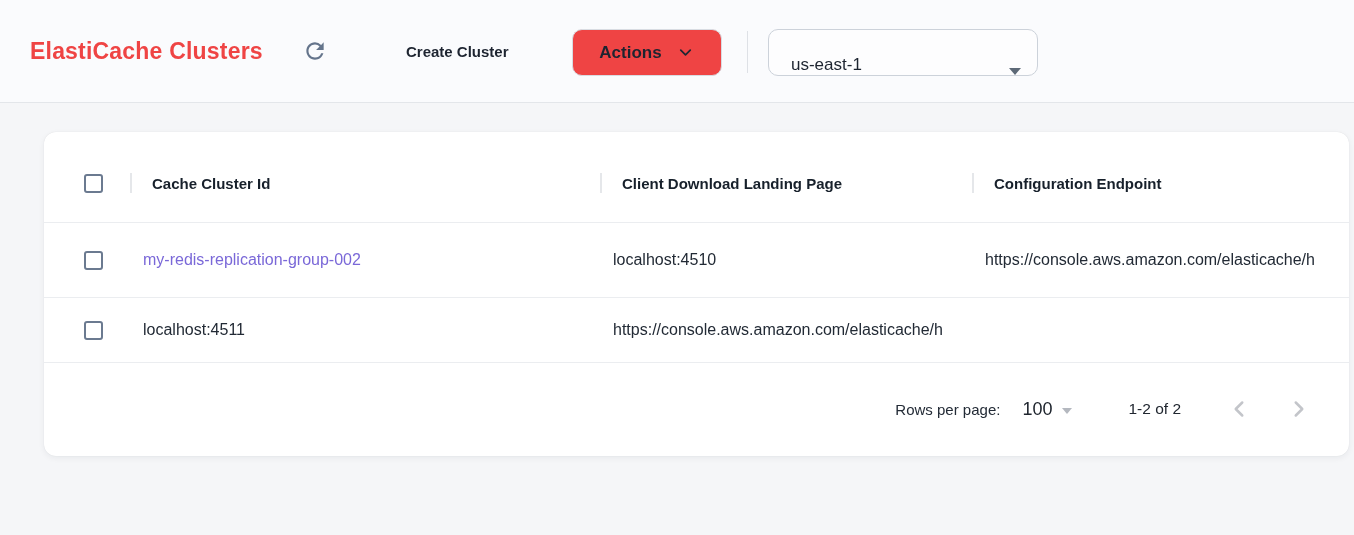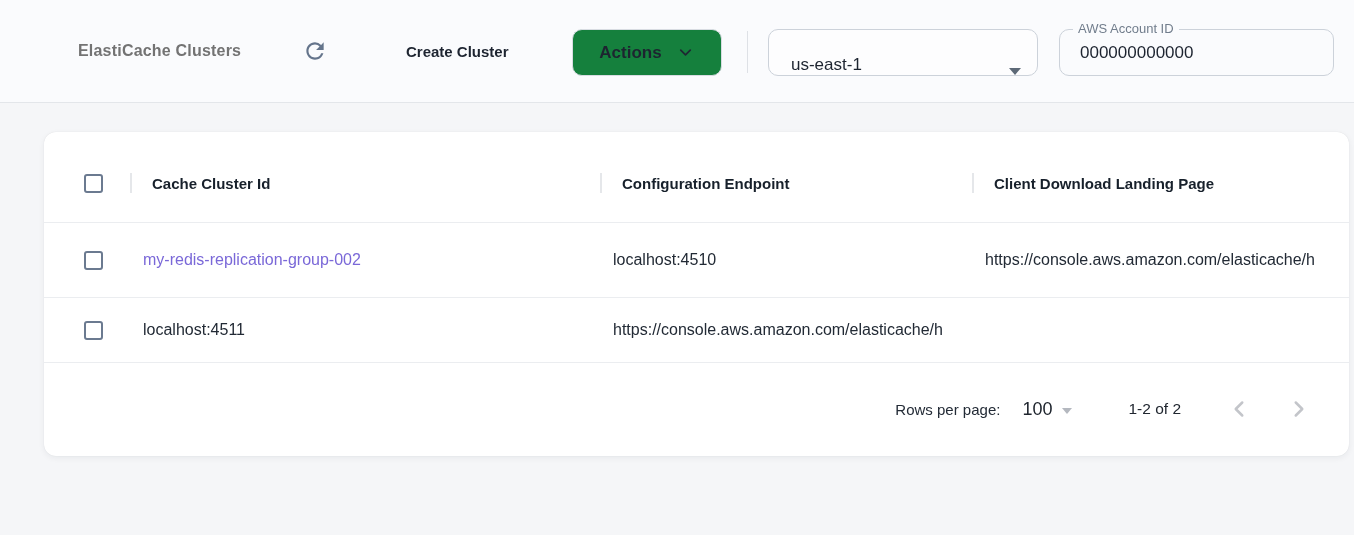--- a/index.html
+++ b/index.html
@@ -13,35 +13,35 @@
 
   
   .topbar {
     position:relative;
     height:103px;
     background:#fafbfd;
     border-bottom:1px solid #e3e6ea;
   }
   .page-title {
     position:absolute; left:30px; top:50%; transform:translateY(-50%);
-    font-size:16px; font-weight:700; color:#737373; letter-spacing:.2px;margin-left:48px;
+    font-size:23px; font-weight:700; color:#ef4444; letter-spacing:.2px;
   }
   .refresh-btn {
     position:absolute; left:300px; top:50%; transform:translateY(-50%);
     width:30px; height:30px; border:none; background:transparent; cursor:pointer;
     display:flex; align-items:center; justify-content:center;
   }
   .text-btn {
     position:absolute; left:406px; top:50%; transform:translateY(-50%);
     background:transparent; border:none; cursor:pointer;
     font-family:Liberation Sans, sans-serif; font-size:15px; font-weight:600; color:#1d2430;
   }
   .actions-btn {
     position:absolute; left:572px; top:29px; width:150px; height:47px;
-    background:#15803d; border:1px solid #d8dce2; border-radius:10px; cursor:pointer;
+    background:#ef4444; border:1px solid #d8dce2; border-radius:10px; cursor:pointer;
     display:flex; align-items:center; justify-content:center; gap:14px;
     font-family:inherit; font-size:17px; font-weight:600; color:#1d2430;
   }
   .vdivider {
     position:absolute; left:747px; top:31px; width:1px; height:42px; background:#dee1e6;
   }
   .region-select {
     position:absolute; left:768px; top:29px; width:270px; height:47px;
     background:#fdfdfe; border:1px solid #ccd2da; border-radius:10px; cursor:pointer;
     display:flex; align-items:flex-end; justify-content:space-between;
@@ -143,36 +143,32 @@
     </span>
   </button>
 
   <div class="vdivider"></div>
 
   <div class="region-select">
     <span>us-east-1</span>
     <span class="tri-down"></span>
   </div>
 
-  <div class="account-field">
-    <span class="floating-label">AWS Account ID</span>
-    <input type="text" value="000000000000" style="">
-  </div>
 </header>
 
 <main>
   <section class="card">
 
     <div class="grid-row thead">
       <div class="cell-check">
         <span class="checkbox"></span>
       </div>
       <div class="th">Cache Cluster Id</div>
+      <div class="th">Client Download Landing Page</div>
       <div class="th">Configuration Endpoint</div>
-      <div class="th">Client Download Landing Page</div>
     </div>
 
     <div class="grid-row trow-1">
       <div class="cell-check">
         <span class="checkbox"></span>
       </div>
       <div class="td link">my-redis-replication-group-002</div>
       <div class="td">localhost:4510</div>
       <div class="td">https://console.aws.amazon.com/elasticache/h</div>
     </div>

